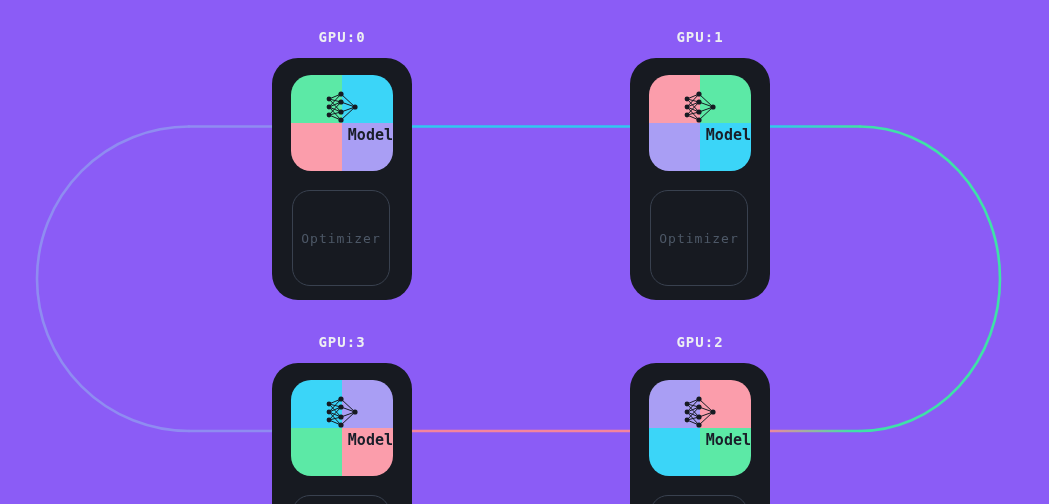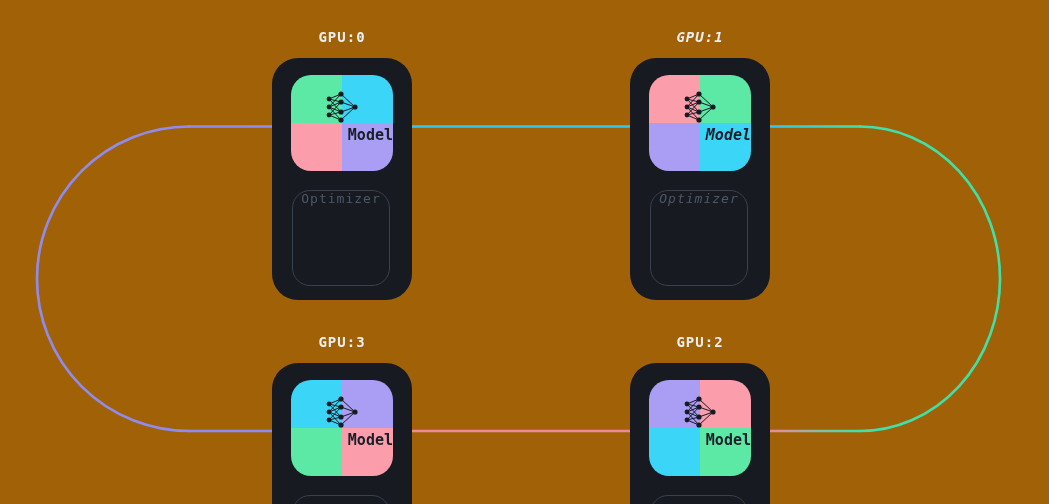--- a/index.html
+++ b/index.html
@@ -8,39 +8,39 @@
     background: #000000;
     width: 1049px;
     height: 504px;
     overflow: hidden;
     font-family: "DejaVu Sans Mono", "Liberation Mono", monospace;
   }
   .stage {
     position: relative;
     width: 1049px;
     height: 504px;
-    background: #a16207;
+    background: #8b5cf6;
     overflow: hidden;
   }
   .ring-svg {
     position: absolute;
     left: 0;
     top: 0;
     z-index: 1;
   }
   .gpu-unit {
     position: absolute;
     width: 140px;
     z-index: 2;
     display: flex;
     flex-direction: column;
     align-items: center;
   }
   .gpu-unit.pos-0 { left: 272px; top: 28px; }
-  .gpu-unit.pos-1 { left: 630px; top: 28px; font-style: italic; }
+  .gpu-unit.pos-1 { left: 630px; top: 28px; }
   .gpu-unit.pos-2 { left: 272px; top: 333px; }
   .gpu-unit.pos-3 { left: 630px; top: 333px; }
   .gpu-label {
     height: 18px;
     line-height: 18px;
     margin-bottom: 12px;
     color: #EDEFF2;
     font-size: 14px;
     font-weight: bold;
     letter-spacing: 1px;
@@ -88,21 +88,21 @@
   }
   .optimizer-box {
     position: absolute;
     left: 20px;
     top: 132px;
     width: 98px;
     height: 96px;
     border: 1px solid #39414F;
     border-radius: 18px;
     display: flex;
-    align-items: flex-start;
+    align-items: center;
     justify-content: center;
     box-sizing: border-box;
   }
   .optimizer-label {
     font-size: 13px;
     color: #4D5867;
     letter-spacing: 1px;
   }
 </style>
 </head>

